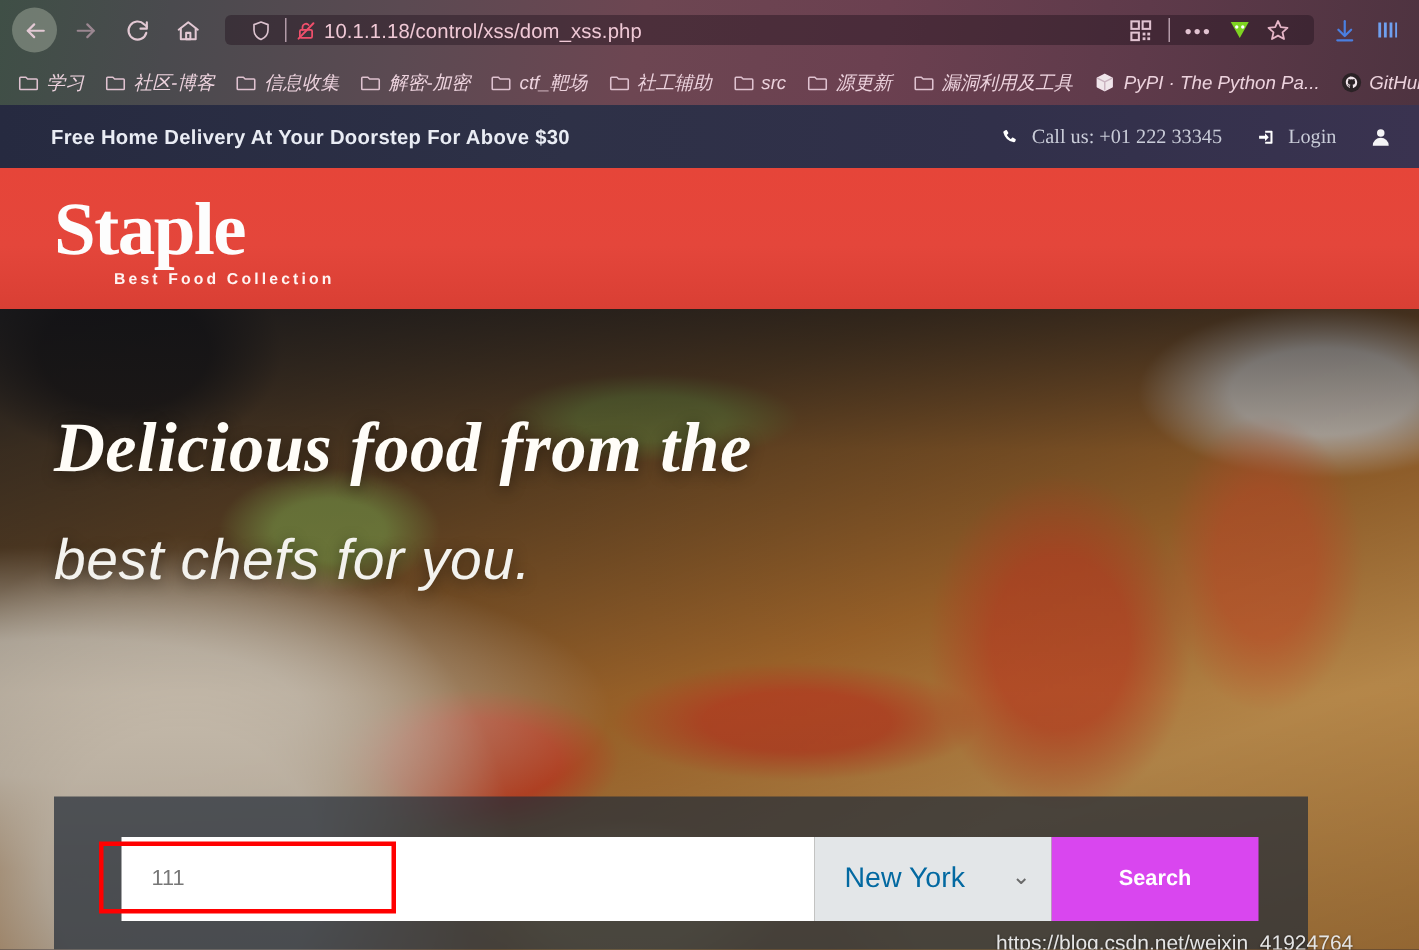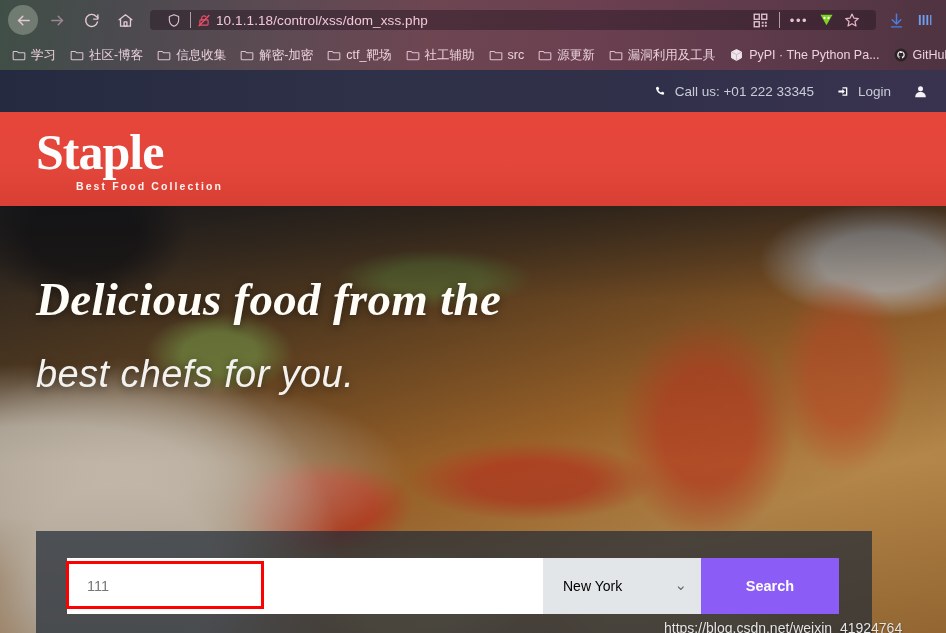--- a/index.html
+++ b/index.html
@@ -62,41 +62,41 @@
   .lib-icon { color: #6fa0ef; font-size: 16px; letter-spacing: 1px; }
 
   
   .bookmarks-row {
     height: 30px; display: flex; align-items: center;
     padding: 0 6px; gap: 2px; overflow: hidden; white-space: nowrap;
   }
   .bm {
     display: flex; align-items: center; gap: 5px;
     padding: 2px 6px; border-radius: 3px;
-    color: #ecd2dd; font-size: 12.5px; flex: none;
+    color: #ecd2dd; font-size: 12.5px; flex: none; font-style: italic;
   }
   .bm .folder { color: #dfc2d0; display: flex; }
   .bm-label { line-height: 1; }
 
   
   .page { position: absolute; top: 70px; left: 0; width: 946px; height: 563px; overflow: hidden; }
 
   
   .topbar {
     height: 42px; width: 100%;
     background: linear-gradient(90deg, #262a40 0%, #2e3147 40%, #31304a 70%, #3a3350 100%);
     display: flex; align-items: center; padding: 0 18px;
     position: relative; z-index: 5;
   }
   .topbar .promo {
     color: #e9ecf4; font-size: 13.5px; font-weight: bold; letter-spacing: .2px;
     margin-left: 16px;
   }
   .topbar .right { margin-left: auto; display: flex; align-items: center; gap: 22px; }
-  .tb-item { display: flex; align-items: center; gap: 8px; color: #c9ccd8; font-size: 13.5px; }
+  .tb-item { display: flex; align-items: center; gap: 8px; color: #c9ccd8; font-size: 13.5px; font-family: Liberation Serif, serif; }
   .tb-item .gl { color: #ffffff; display: flex; }
 
   
   .site-header {
     height: 94px; width: 100%;
     background: linear-gradient(180deg, #e64539 0%, #e4463b 55%, #d93f34 100%);
     display: flex; align-items: center; padding: 0 18px;
     position: relative; z-index: 4;
   }
   .brand { padding-left: 18px; }
@@ -164,38 +164,39 @@
 
   
   .search-panel {
     position: absolute; left: 36px; right: 74px; bottom: -23px; top: 325px;
     background: rgba(36,45,56,0.72);
     z-index: 4;
   }
   .search-form {
     position: absolute; left: 31px; top: 27px; right: 33px; height: 56px;
     display: flex;
+    padding-left: 14px;
   }
   .search-text {
     flex: 1 1 auto; height: 56px; background: #ffffff; border: 0;
     font-size: 14.5px; color: #777; padding: 0 20px;
     font-family: "Liberation Sans", sans-serif; outline: none;
   }
   .select-wrap {
     width: 158px; height: 56px; background: #e3e6e8;
     display: flex; align-items: center; padding: 0 0 0 20px;
     position: relative; flex: none;
   }
-  .select-wrap .sel-val { font-size: 14px; color: #000000; }
+  .select-wrap .sel-val { font-size: 19px; color: #0369a1; }
   .select-wrap .sel-caret {
     position: absolute; right: 14px; top: 50%; transform: translateY(-60%);
     color: #6a6a6a; font-size: 15px; line-height: 1;
   }
   .search-btn {
-    width: 138px; height: 56px; background: #8b5cf6; border: 0;
+    width: 138px; height: 56px; background: #d946ef; border: 0;
     color: #fff; font-size: 14.5px; font-weight: bold; flex: none;
     font-family: "Liberation Sans", sans-serif;
   }
   
   .annot-box {
     position: absolute; left: 66px; top: 561px; width: 198px; height: 48px;
     border: 3px solid #ff0000; z-index: 9; pointer-events: none;
   }
   
   .watermark {
@@ -416,20 +417,21 @@
           </span>
         <span class="bm-label">GitHub</span>
       </div>
 
     </div>
   </div>
 
   <div class="page">
 
     <div class="topbar">
+      <div class="promo">Free Home Delivery At Your Doorstep For Above $30</div>
       <div class="right">
         <div class="tb-item">
           <span class="gl">
             <svg width="13" height="13" viewBox="0 0 24 24" fill="#ffffff">
                 <path d="M6.6 3.2c.5-.2 1.1 0 1.4.5l1.5 2.6c.3.5.2 1.1-.2 1.5l-1.2 1c-.2.2-.3.5-.1.8a12 12 0 0 0 4.4 4.4c.3.2.6.1.8-.1l1-1.2c.4-.4 1-.5 1.5-.2l2.6 1.5c.5.3.7.9.5 1.4l-.7 1.8c-.3.7-1 1.1-1.7 1A16.8 16.8 0 0 1 3.5 6c-.1-.8.3-1.5 1-1.8z"></path>
               </svg>
           </span>
           <span>Call us: +01 222 33345</span>
         </div>
         <div class="tb-item">

